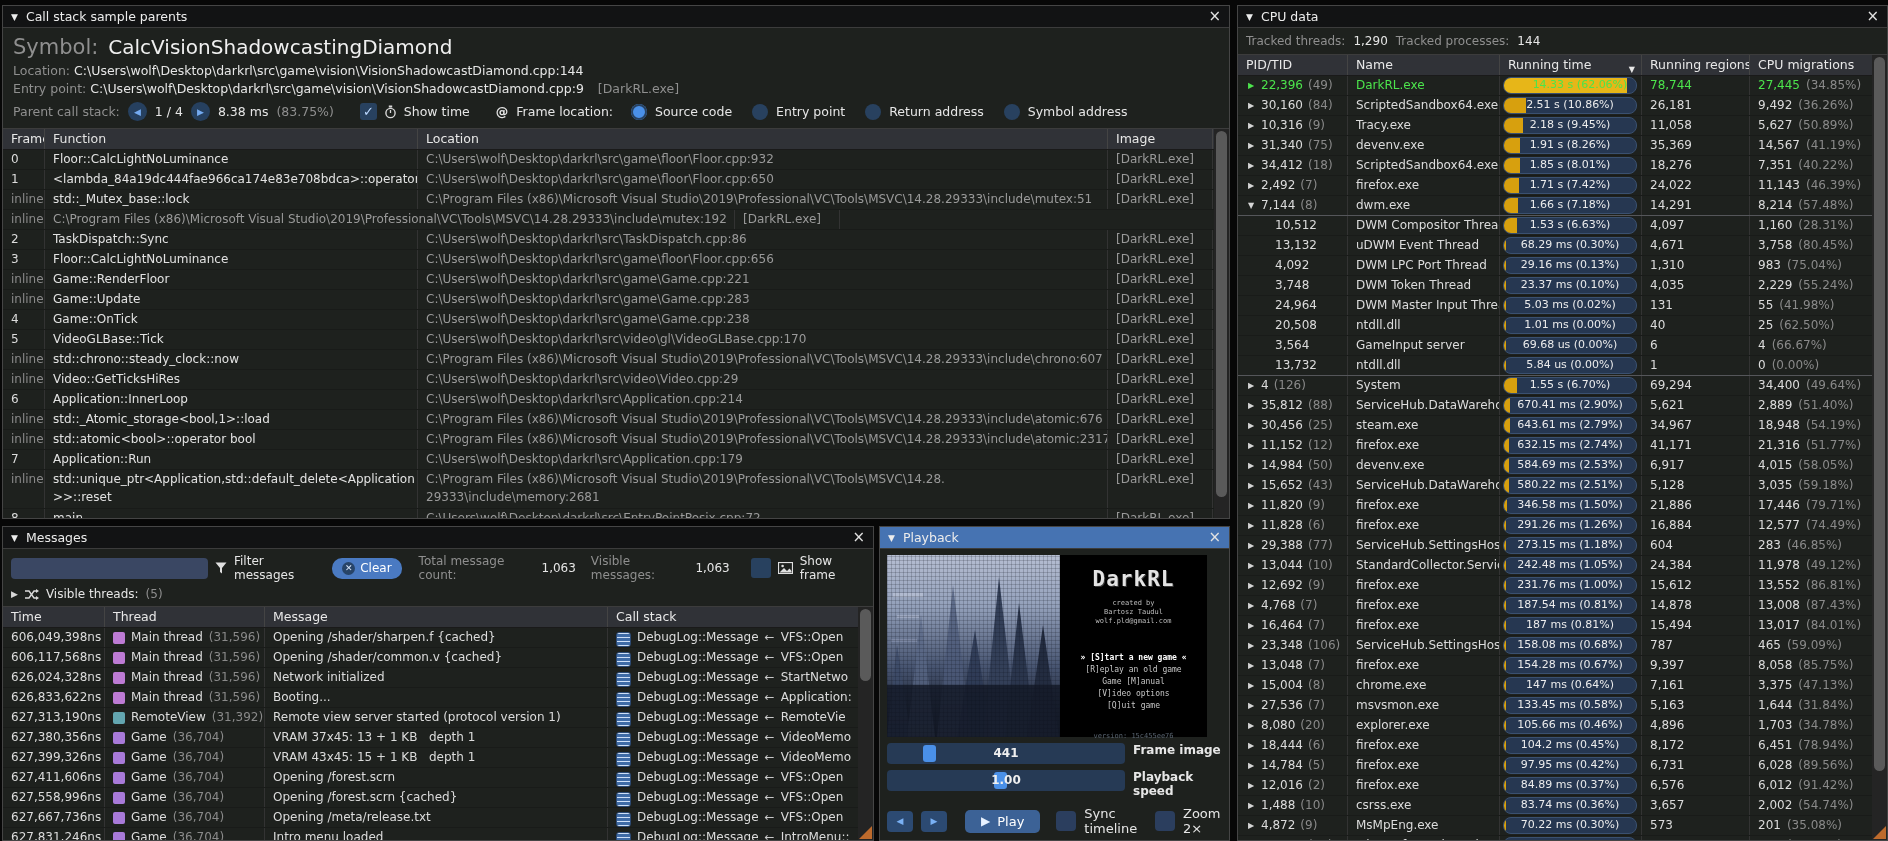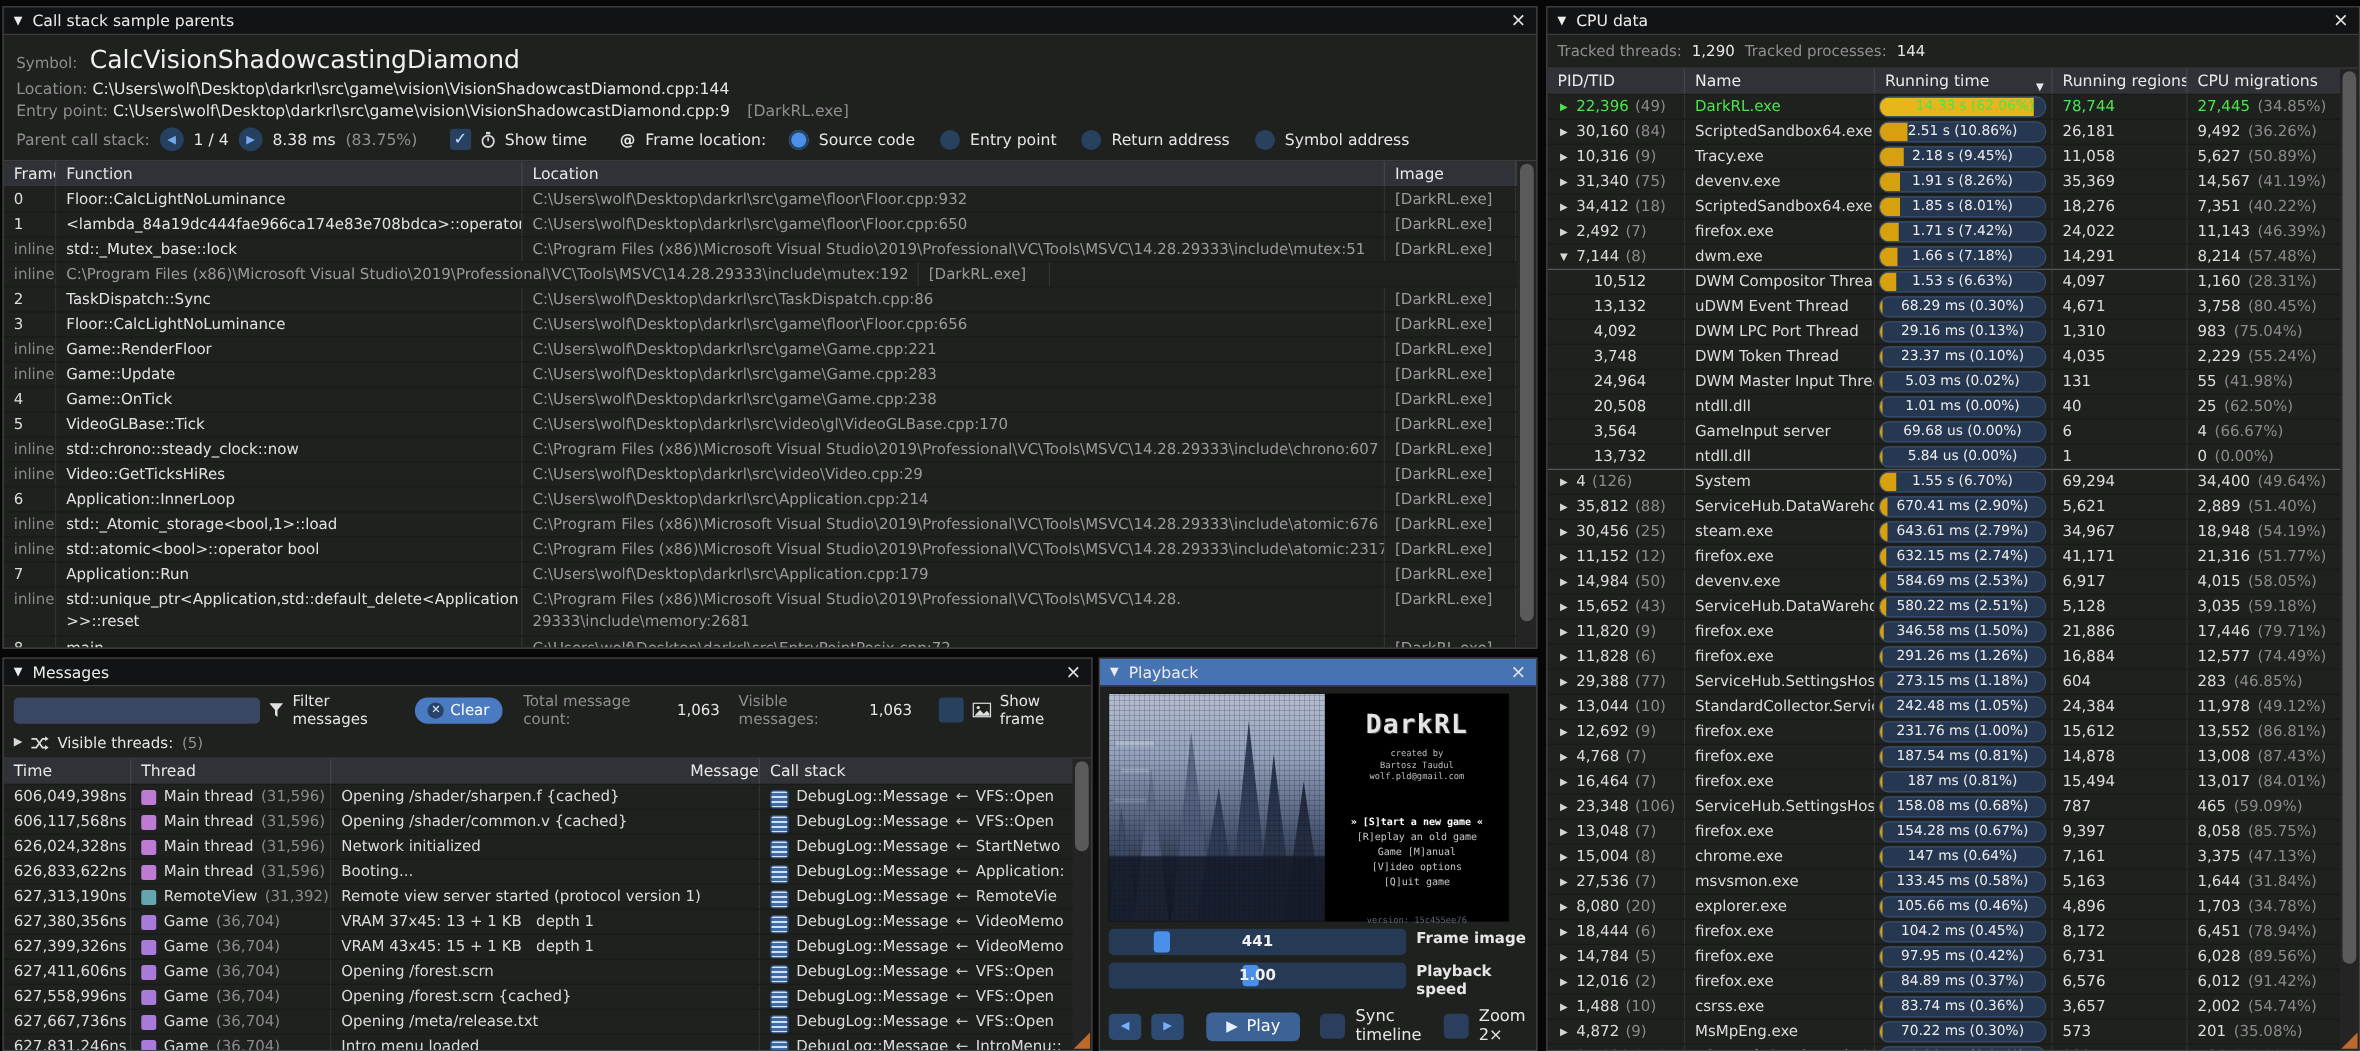--- a/index.html
+++ b/index.html
@@ -10,21 +10,21 @@
   .titlebar.active{background:#4673b2;}
   .tri{font-size:9px;color:#ececec;}
   .ttl{font-size:12.5px;color:#ececec;}
   .close{margin-left:auto;font-size:15px;line-height:15px;color:#e2e2e2;cursor:default;}
   .grayl{color:#8f8f8f;}
   .white{color:#e6e6e6;}
 
   
   .cs-info{padding:5px 10px 0;}
   .sym-row{display:flex;align-items:baseline;gap:10px;margin:2px 0 4px;}
-  .sym-label{font-size:12px;color:#8f8f8f;}
+  .sym-label{font-size:21px;color:#8f8f8f;}
   .sym-name{font-size:20px;color:#f0f0f0;}
   .loc-row{margin:3px 0;font-size:12.5px;}
   .pcs-row{display:flex;align-items:center;gap:8px;margin:6px 0 7px;font-size:12.5px;}
   .circle-btn{width:19px;height:19px;border-radius:50%;background:#26405f;display:flex;align-items:center;justify-content:center;color:#74aaf0;font-size:9px;flex:0 0 auto;}
   .chk{width:17px;height:17px;border-radius:3px;background:#28415f;display:flex;align-items:center;justify-content:center;flex:0 0 auto;}
   .chk.checked::after{content:"✓";color:#bcd8ff;font-size:13px;font-weight:bold;}
   .radio{width:16px;height:16px;border-radius:50%;background:#28415f;flex:0 0 auto;}
   .radio.sel{background:#4a90e8;box-shadow:inset 0 0 0 2px #28415f;}
   .icon-svg{flex:0 0 auto;display:block;}
 
@@ -330,21 +330,21 @@
           <path d="M11 0 L14 2 L11 4 Z" fill="#dadada"></path>
           <path d="M11 7 L14 9 L11 11 Z" fill="#dadada"></path>
         </svg>
       <span class="white">Visible threads:</span>
       <span class="grayl">(5)</span>
     </div>
     <div class="tblwrap">
       <div class="thead">
         <span class="th m-time">Time</span>
         <span class="th" style="width:160px;">Thread</span>
-        <span class="th" style="width:343px;text-align:right;">Message</span>
+        <span class="th" style="width:343px;">Message</span>
         <span class="th" style="width:249px;border-right:none;">Call stack</span>
       </div>
       <div id="msg-rows">
   <div class="trow">
     <span class="td m-time">606,049,398ns</span>
     <span class="td m-thread"><span class="sq" style="background: rgb(189, 123, 212);"></span><span>Main thread</span><span class="tidg">(31,596)</span></span>
     <span class="td m-msg">Opening /shader/sharpen.f {cached}</span>
     <span class="td m-cs"><span class="cs-ico"></span><span>DebugLog::Message</span><span class="larr">←</span><span>VFS::Open</span></span>
   </div>
 

